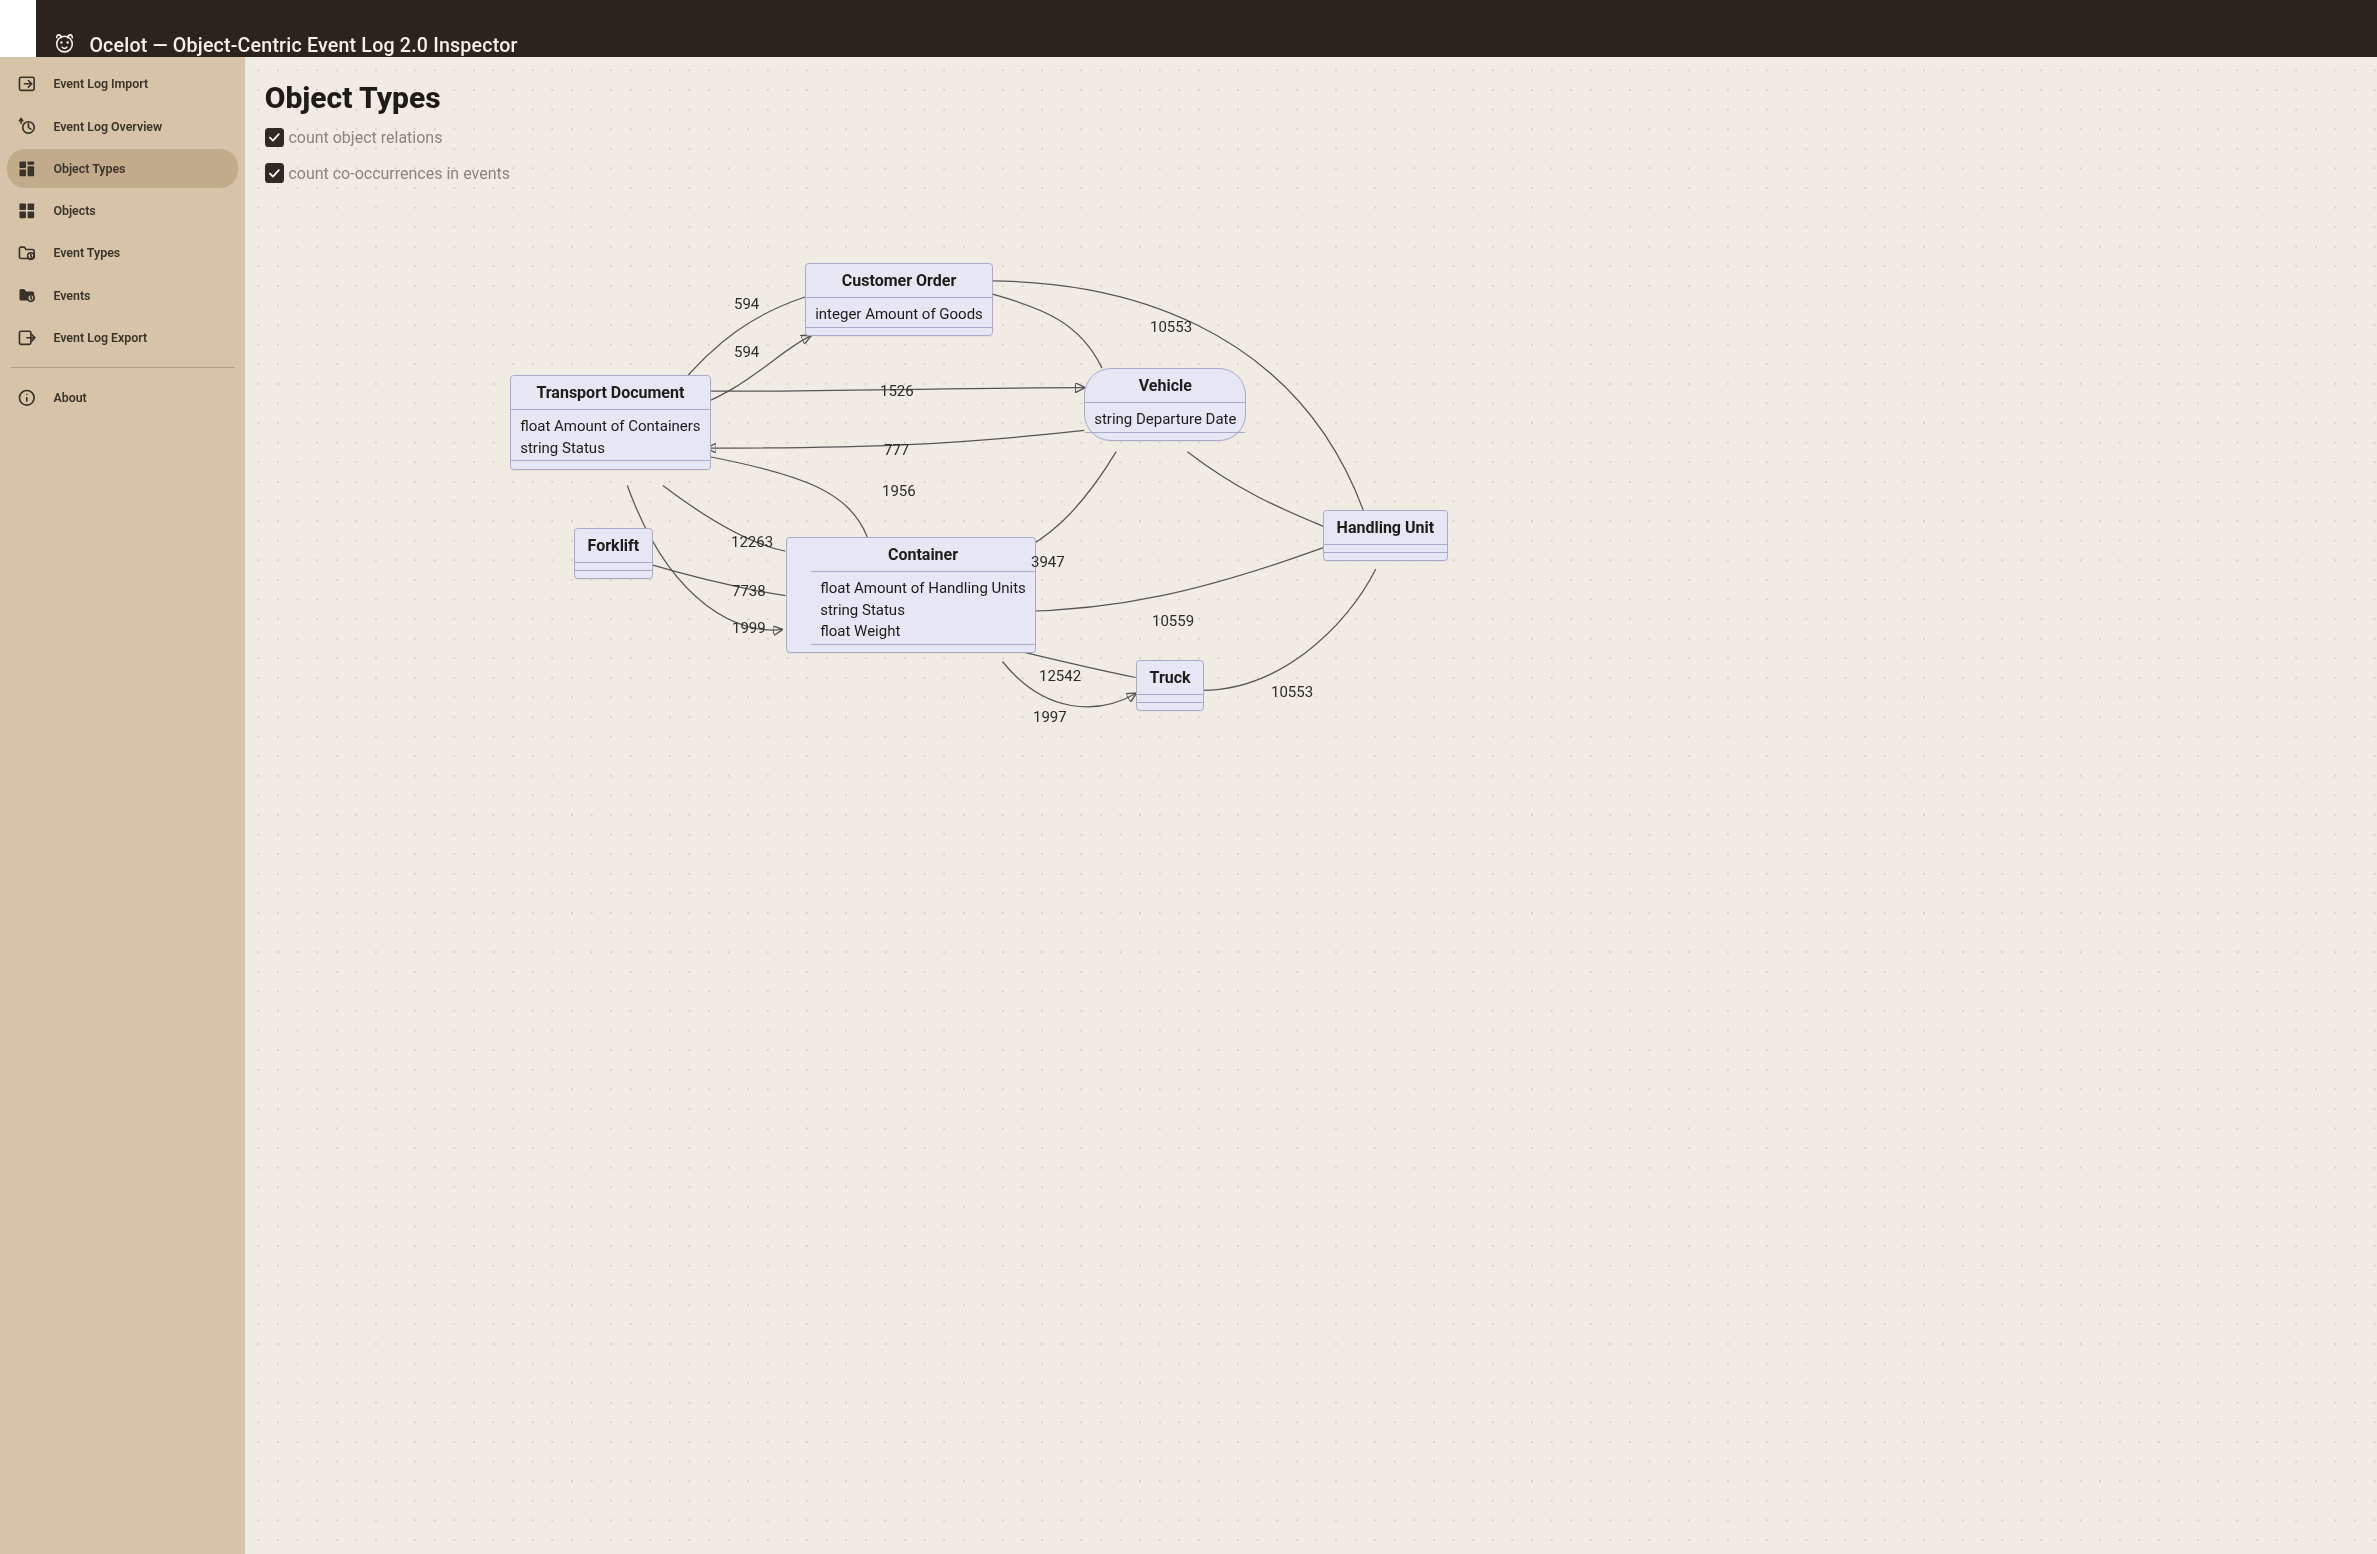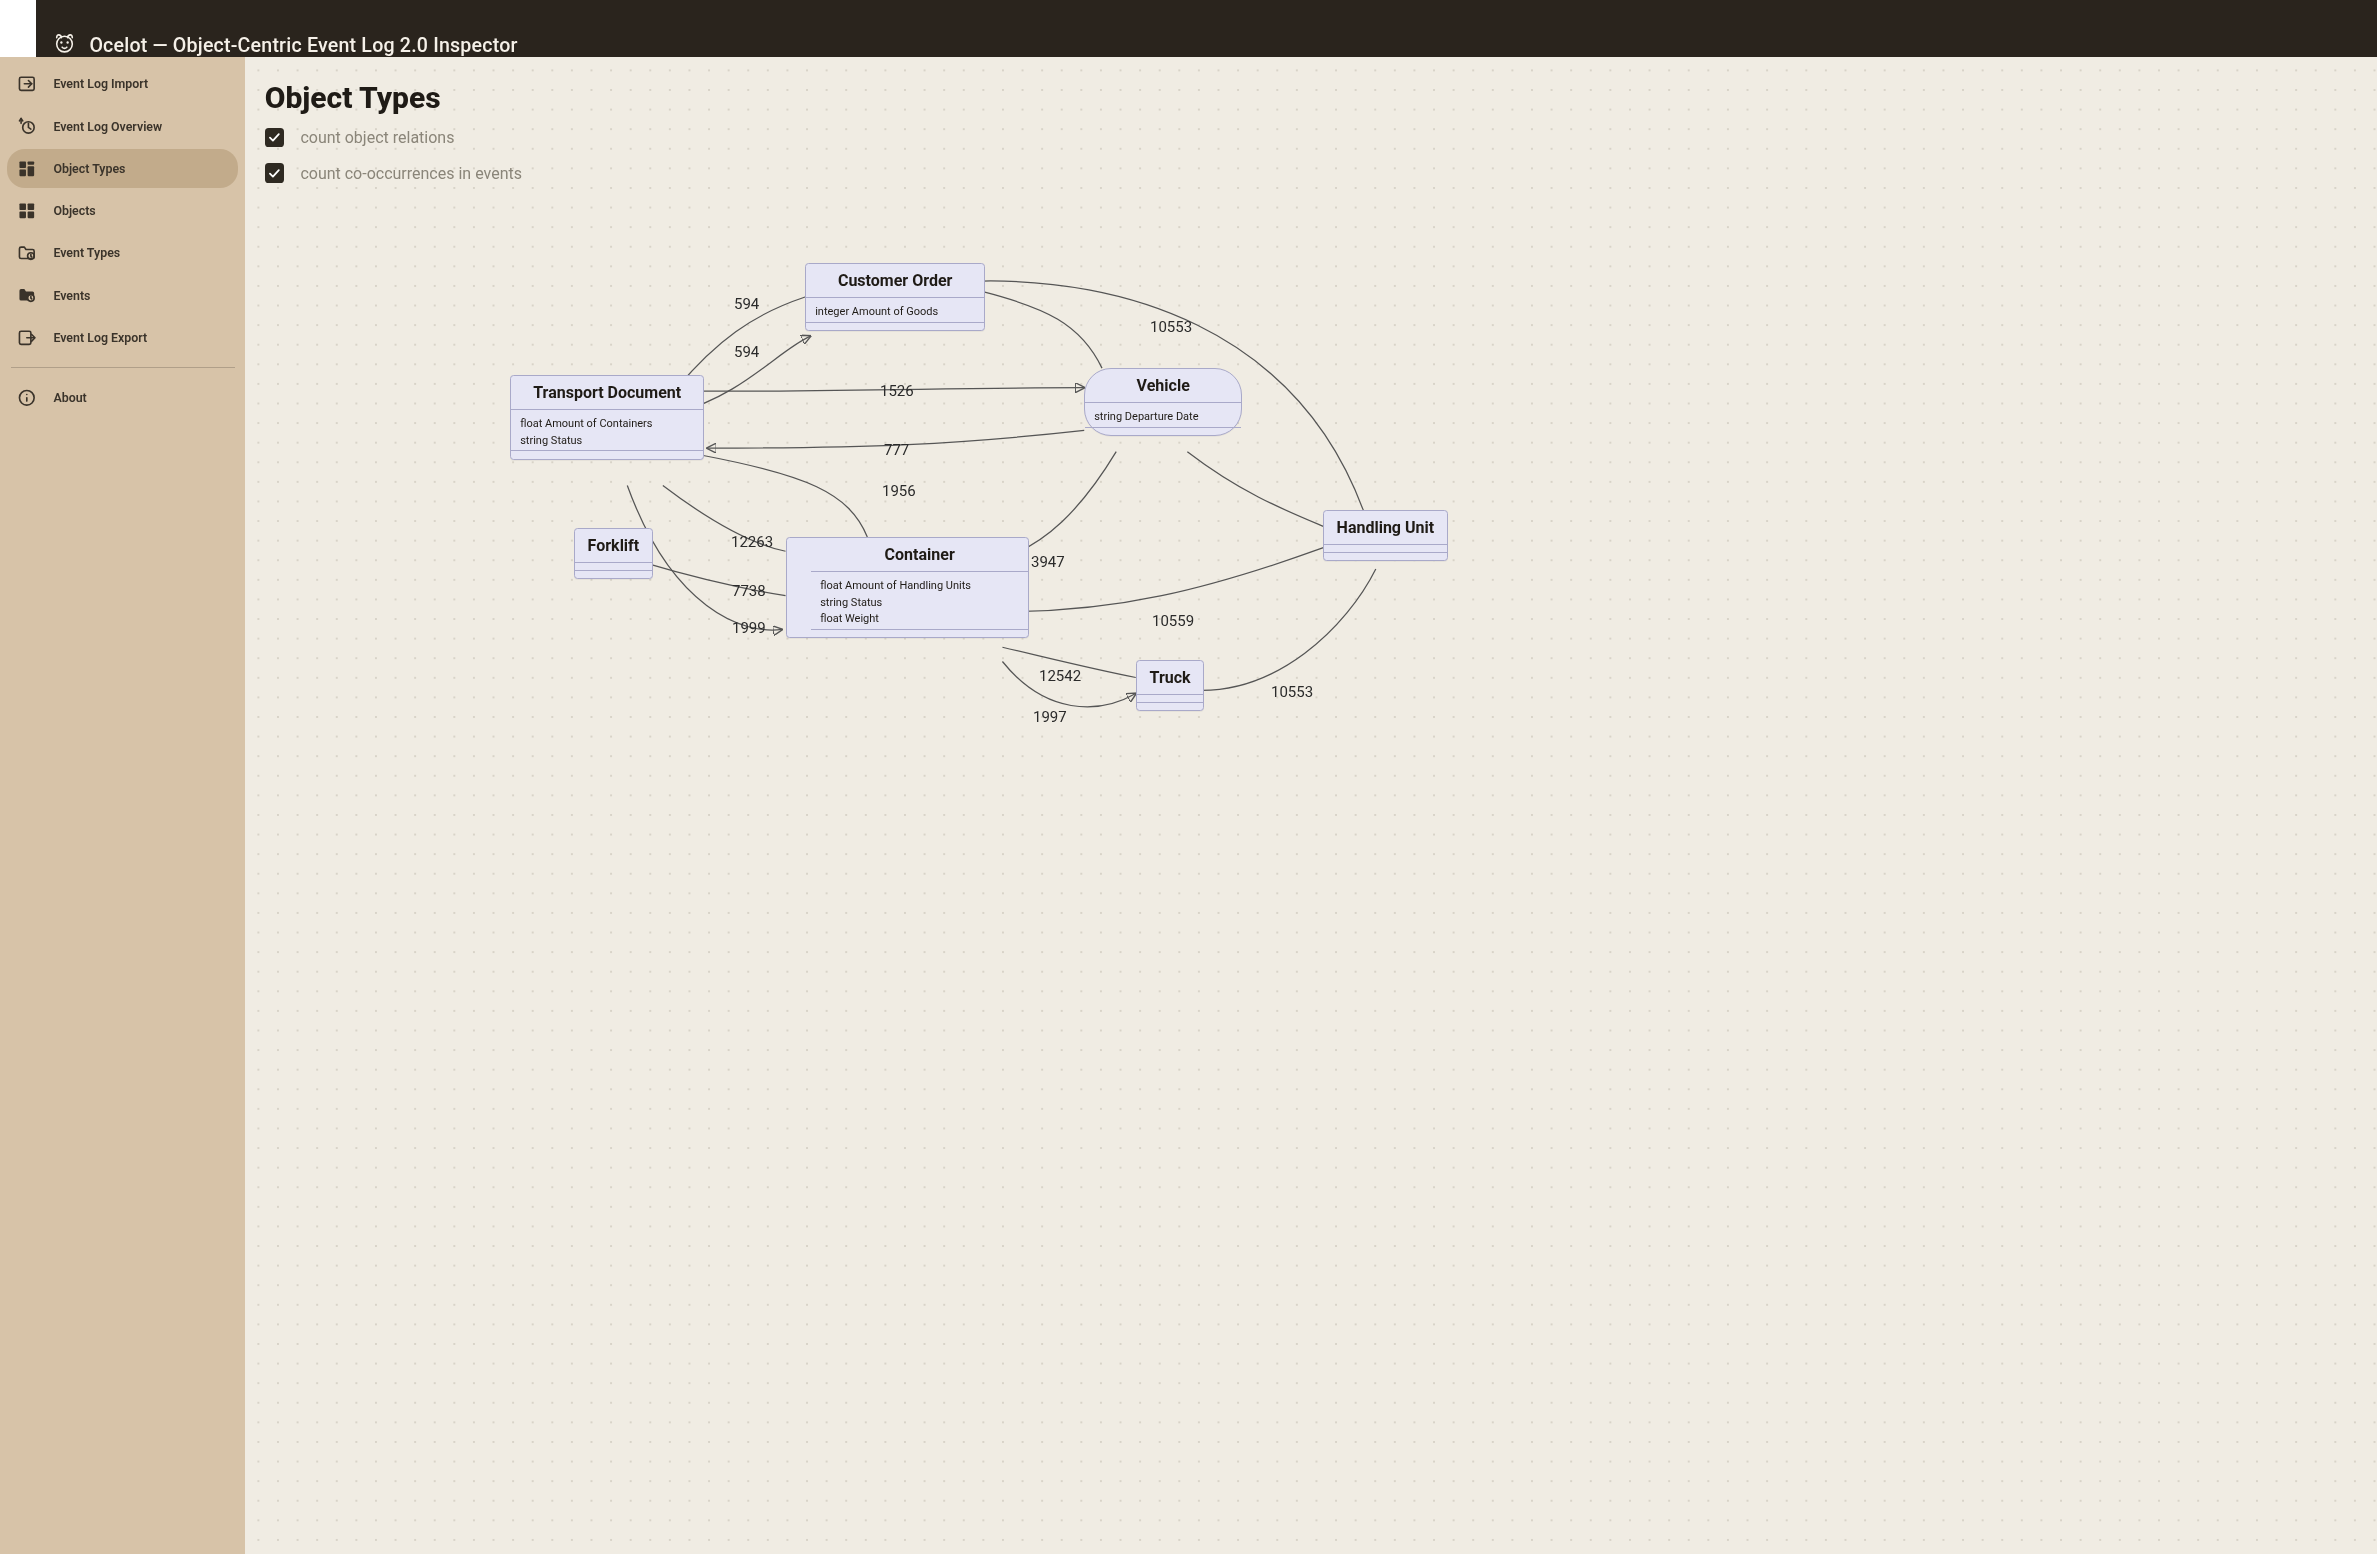--- a/index.html
+++ b/index.html
@@ -26,28 +26,28 @@
   .sidebar { width:231px; background: var(--sidebar-bg); display:flex; flex-direction:column; padding:7.1px; gap:3px; }
   .sidebar-item { display:flex; align-items:center; gap:16px; padding:9px 9px; border-radius:18px; cursor:pointer; color: var(--sidebar-item-fg); font-size:12.4px; font-weight:600; }
   .sidebar-item.active { background: var(--sidebar-active-bg); }
   .sidebar-item .icon { width:21.3px; height:21.3px; display:flex; align-items:center; justify-content:center; color:#3a332a; }
   .sidebar-divider { height:0.9px; background: rgba(0,0,0,.18); margin:7.1px 3.6px; }
   .main { flex:1; position:relative; overflow:hidden; background: var(--main-bg); }
   .dots { position:absolute; inset:0; background-image: radial-gradient(var(--dot) 1.1px, transparent 1.1px); background-size: 19.6px 19.6px; background-position: 3.6px 3.6px; }
   .content { position:relative; padding:18px 19.6px; }
   h1.page-title { font-size:30px; font-weight:800; margin:5.3px 0 12.4px 0; }
   .checks { display:flex; flex-direction:column; gap:16px; margin-bottom:7.1px; }
-  .check-row { display:flex; align-items:center; gap:16px; }
+  .check-row { display:flex; align-items:center; gap:4px; }
   .checkbox { width:19.6px; height:19.6px; border-radius:3.6px; background: var(--check-bg); display:flex; align-items:center; justify-content:center; color:#fff; }
   .check-label { color: var(--muted); font-size:16px; }
   .graph { position:absolute; inset:0; }
   .node { position:absolute; background: var(--node-bg); border:1.3px solid var(--node-border); border-radius:3.6px; box-shadow: 0 0.9px 0 rgba(0,0,0,.04); }
   .node .title { text-align:center; font-weight:700; padding:7.1px 12.4px; font-size:16px; border-bottom:1.3px solid var(--node-border); white-space:nowrap; }
   .node .attrs { padding:5.3px 9px 1.8px 9px; }
-  .node .attr { font-size:11px; padding:1.8px 0; white-space:nowrap; }
+  .node .attr { font-size:15px; padding:1.8px 0; white-space:nowrap; }
   .node .footer { height:7.1px; border-top:1.3px solid var(--node-border); }
   .edge-label { position:absolute; font-size:15px; color:#2b2b2b; background: transparent; padding:0 1.8px; }
   svg.edges { position:absolute; inset:0; width:100%; height:100%; overflow:visible; }
   svg.edges path { stroke: var(--edge); stroke-width:1.4; fill:none; }
 </style>
 </head>
 <body>
 
 <div class="app">
   <div class="header">

